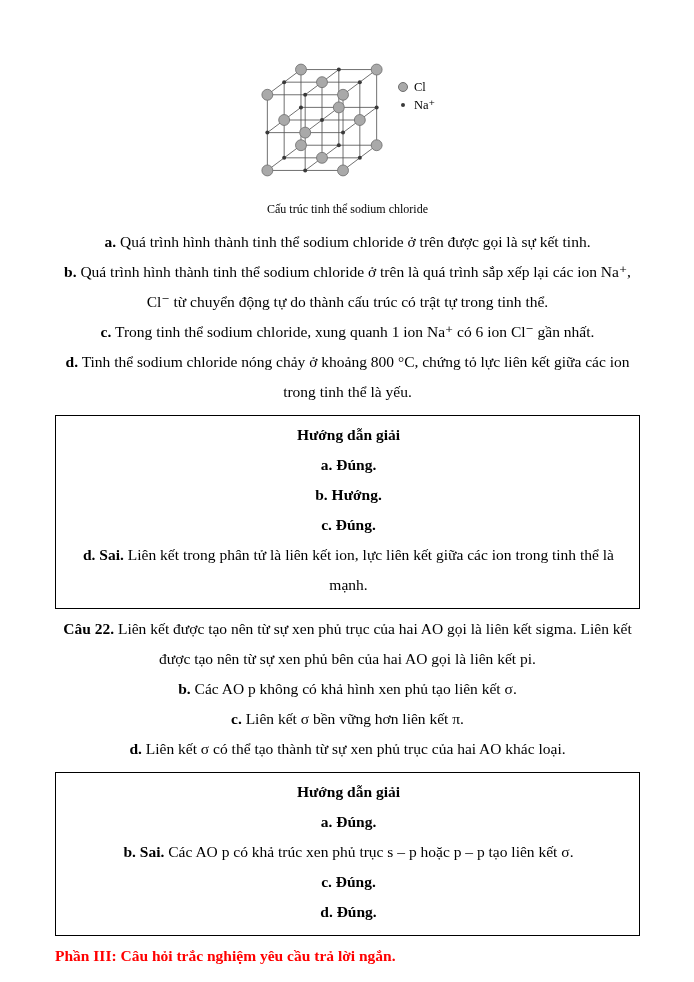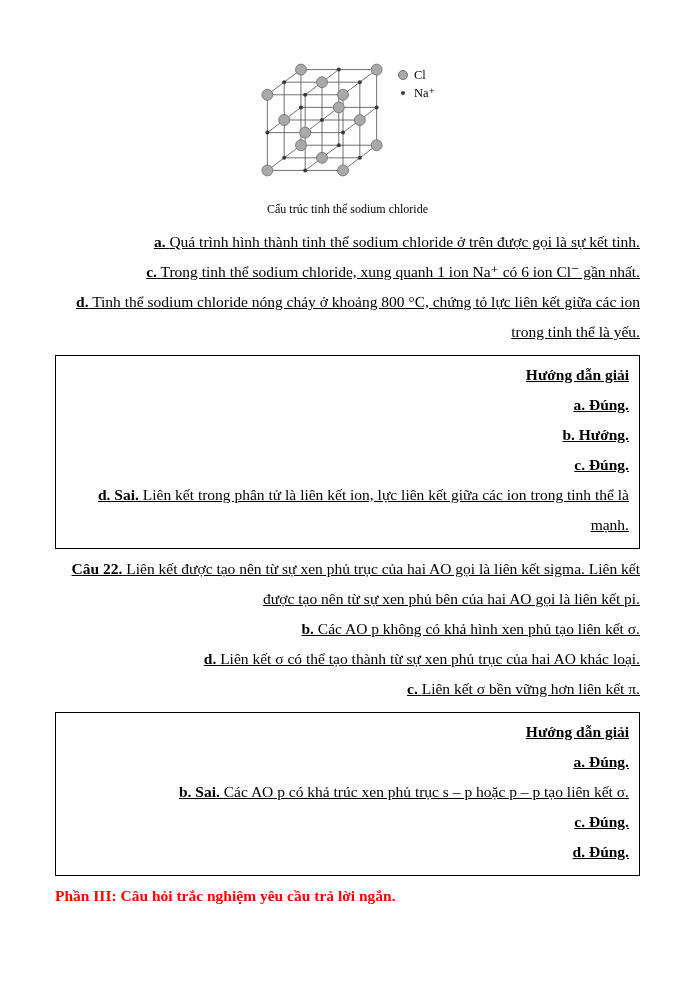--- a/index.html
+++ b/index.html
@@ -11,28 +11,28 @@
     padding: 62px 54px 0 55px;
     font-family: "Liberation Serif", "DejaVu Serif", serif;
     font-size: 15.5px;
     color: #000;
     overflow: hidden;
     position: relative;
   }
   .figure { text-align: center; margin-bottom: 10px; }
   .figure-row { display: inline-flex; align-items: flex-start; }
   .lattice { display: block; }
-  .legend { margin-left: 14px; margin-top: 4px; text-align: left; }
+  .legend { margin-left: 14px; margin-top: 16px; text-align: left; }
   .legend-row { display: flex; align-items: center; line-height: 18px; }
   .dot { display: inline-block; border-radius: 50%; margin-right: 6px; }
   .dot.big { width: 10px; height: 10px; background: #a9a9a9; border: 1px solid #6f6f6f; }
   .dot.small { width: 4px; height: 4px; background: #3a3a3a; margin-left: 3px; margin-right: 9px; }
   .legend-label { font-size: 12.5px; }
   .caption { font-size: 12px; margin-top: 20px; }
-  .line { line-height: 30px; text-align: right; text-decoration: underline; }
+  .line { line-height: 30px; text-align: center; }
   .marker { font-weight: bold; }
   .solution-box {
     border: 1px solid #000;
     padding: 4px 10px 8px 12px;
     margin: 8px 0 5px 0;
   }
   .q22-gap { margin-top: 2px; }
   .part3 { font-weight: bold; line-height: 30px; margin-top: 4px; }
 </style>
 </head>
@@ -106,35 +106,36 @@
         <div class="legend-row">
           <span class="dot small"></span>
           <span class="legend-label">Na⁺</span>
         </div>
       </div>
     </div>
     <div class="caption">Cấu trúc tinh thể sodium chloride</div>
   </div>
 
   <p class="line"><b class="marker">a.</b> <span>Quá trình hình thành tinh thể sodium chloride ở trên được gọi là sự kết tinh.</span></p>
+  <p class="line"><b class="marker">b.</b> <span>Quá trình hình thành tinh thể sodium chloride ở trên là quá trình sắp xếp lại các ion Na⁺, Cl⁻ từ chuyển động tự do thành cấu trúc có trật tự trong tinh thể.</span></p>
   <p class="line"><b class="marker">c.</b> <span>Trong tinh thể sodium chloride, xung quanh 1 ion Na⁺ có 6 ion Cl⁻ gần nhất.</span></p>
   <p class="line"><b class="marker">d.</b> <span>Tinh thể sodium chloride nóng chảy ở khoảng 800 °C, chứng tỏ lực liên kết giữa các ion trong tinh thể là yếu.</span></p>
 
   <div class="solution-box">
     <p class="line"><b>Hướng dẫn giải</b></p>
     <p class="line"><b class="marker">a. Đúng.</b> <span></span></p>
     <p class="line"><b class="marker">b. Hướng.</b> <span></span></p>
     <p class="line"><b class="marker">c. Đúng.</b> <span></span></p>
     <p class="line"><b class="marker">d. Sai.</b> <span>Liên kết trong phân tử là liên kết ion, lực liên kết giữa các ion trong tinh thể là mạnh.</span></p>
   </div>
 
   <p class="line q22-gap"><b class="marker">Câu 22.</b> <span>Liên kết được tạo nên từ sự xen phủ trục của hai AO gọi là liên kết sigma. Liên kết được tạo nên từ sự xen phủ bên của hai AO gọi là liên kết pi.</span></p>
   <p class="line"><b class="marker">b.</b> <span>Các AO p không có khả hình xen phủ tạo liên kết σ.</span></p>
+  <p class="line"><b class="marker">c.</b> <span>Liên kết σ bền vững hơn liên kết π.</span></p>
   <p class="line"><b class="marker">d.</b> <span>Liên kết σ có thể tạo thành từ sự xen phủ trục của hai AO khác loại.</span></p>
-  <p class="line"><b class="marker">c.</b> <span>Liên kết σ bền vững hơn liên kết π.</span></p>
 
   <div class="solution-box">
     <p class="line"><b>Hướng dẫn giải</b></p>
     <p class="line"><b class="marker">a. Đúng.</b> <span></span></p>
     <p class="line"><b class="marker">b. Sai.</b> <span>Các AO p có khả trúc xen phủ trục s – p hoặc p – p tạo liên kết σ.</span></p>
     <p class="line"><b class="marker">c. Đúng.</b> <span></span></p>
     <p class="line"><b class="marker">d. Đúng.</b> <span></span></p>
   </div>
 
   <p class="part3" style="color: rgb(255, 0, 0);">Phần III: Câu hỏi trắc nghiệm yêu cầu trả lời ngắn.</p>

